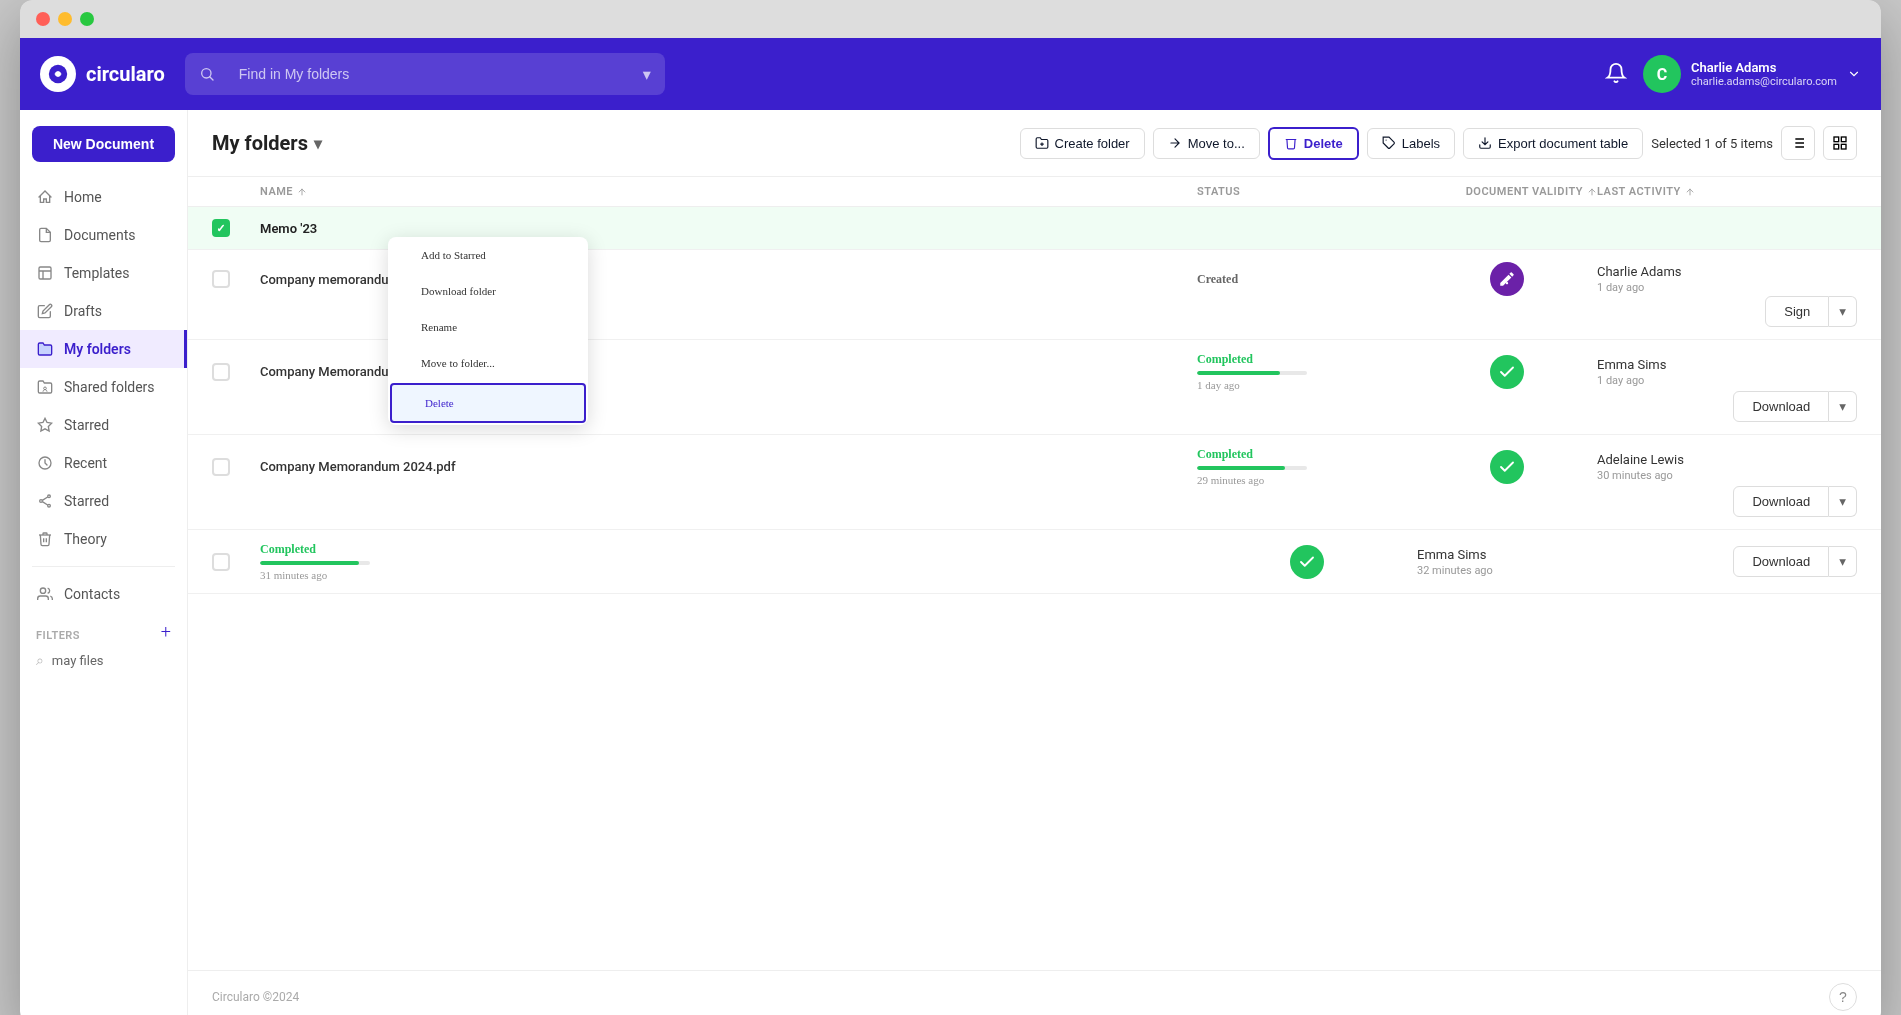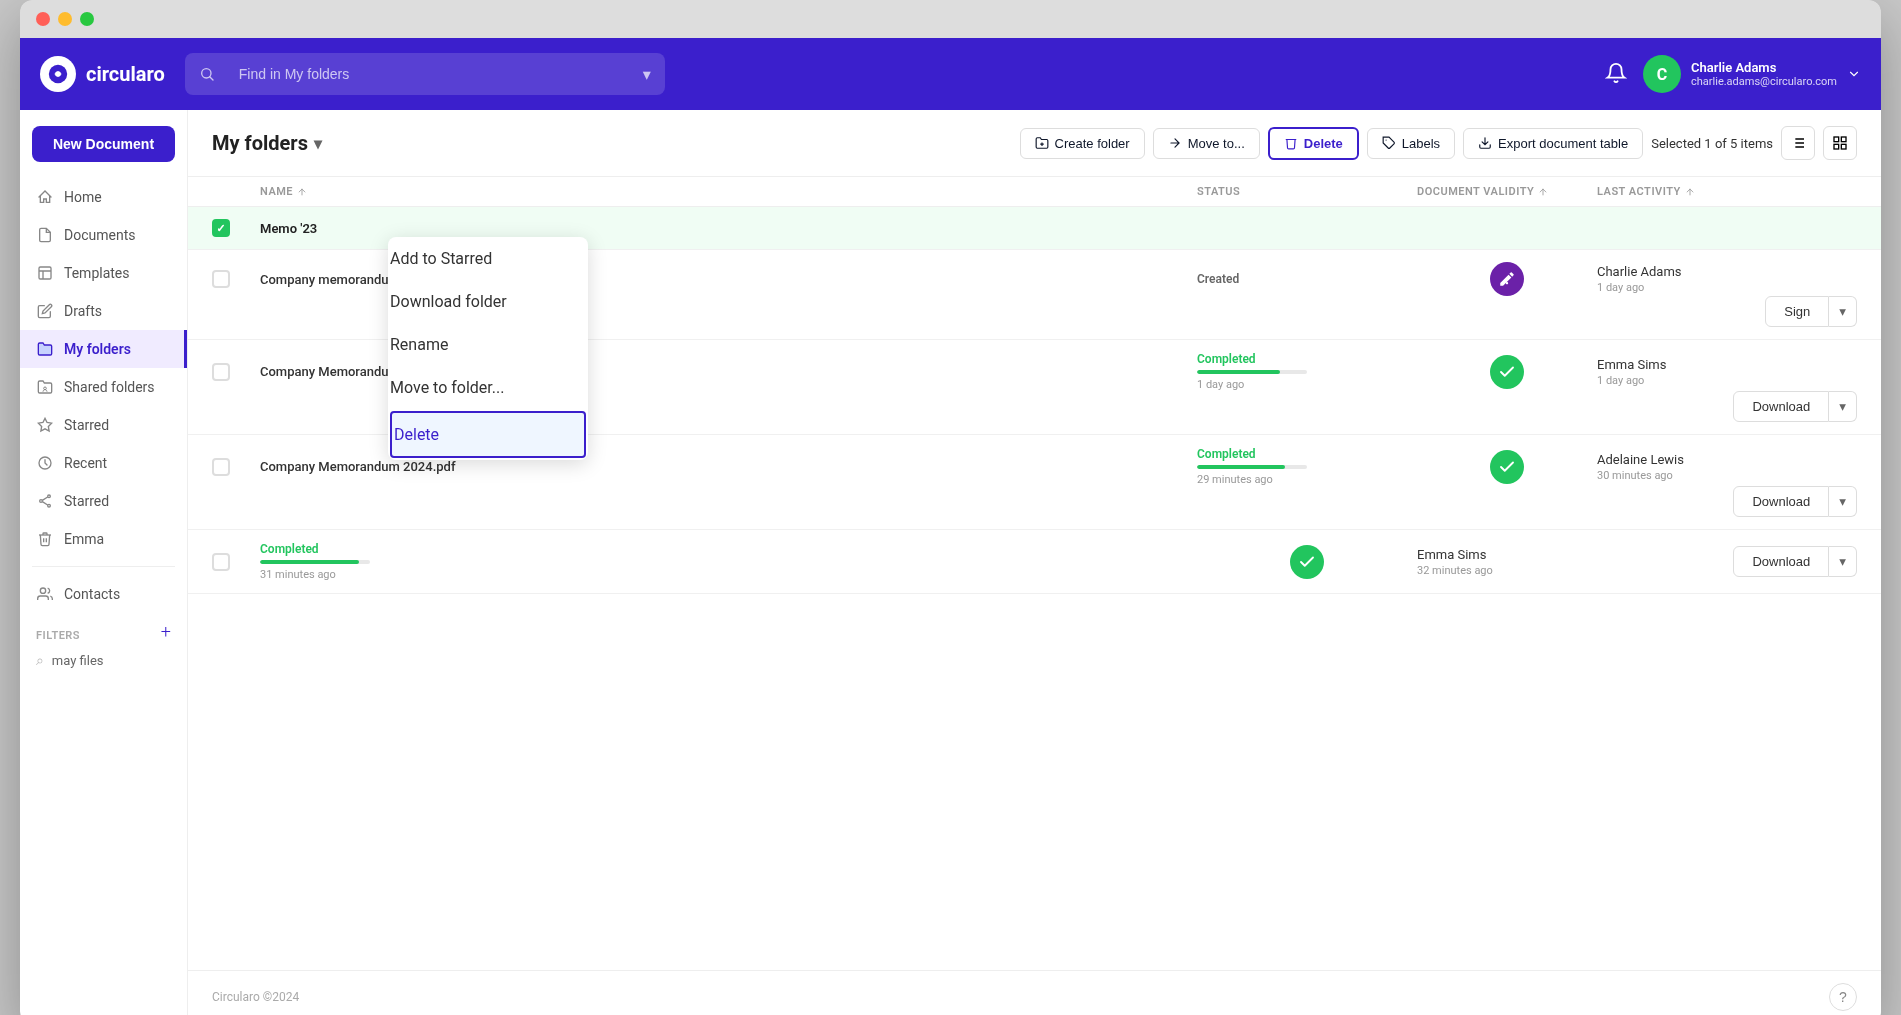--- a/index.html
+++ b/index.html
@@ -163,21 +163,21 @@
 
     .checkbox-cell { display: flex; align-items: center; }
     .checkbox {
       width: 18px; height: 18px; border: 2px solid #ddd; border-radius: 4px;
       cursor: pointer; display: flex; align-items: center; justify-content: center;
     }
     .checkbox.checked { background: #22c55e; border-color: #22c55e; }
     .checkbox.checked::after { content: '✓'; color: white; font-size: 11px; font-weight: 700; }
 
     .doc-name { font-size: 13px; color: #333; font-weight: 500; overflow: hidden; text-overflow: ellipsis; white-space: nowrap; }
-    .status-cell { display: flex; flex-direction: column; gap: 4px; }
+    .status-cell { display: flex; flex-direction: column; gap: 4px; font-family: Liberation Serif, serif; }
     .status-badge { font-size: 12px; font-weight: 600; }
     .status-created { color: #666; }
     .status-completed { color: #22c55e; }
     .progress-bar { width: 110px; height: 4px; background: #e8e8e8; border-radius: 2px; overflow: hidden; }
     .progress-fill { height: 100%; background: #22c55e; border-radius: 2px; }
     .time-ago { font-size: 11px; color: #999; }
     .validity-cell { display: flex; align-items: center; justify-content: center; }
     .validity-icon { width: 34px; height: 34px; border-radius: 50%; display: flex; align-items: center; justify-content: center; }
     .validity-purple { background: #6b21a8; }
     .validity-green { background: #22c55e; }
@@ -202,24 +202,25 @@
       position: absolute;
       top: 30px; left: 200px;
       background: white;
       border-radius: 8px;
       box-shadow: 0 4px 20px rgba(0,0,0,0.15);
       width: 200px;
       z-index: 100;
       overflow: hidden;
     }
     .context-item {
-      padding: 12px 2px;
-      font-size: 16px;
+      padding: 12px 33px;
+      font-size: 11px;
       color: #333;
       cursor: pointer;
+      font-family: Liberation Serif, serif;
     }
     .context-item.active { background: #eff6ff; border: 2px solid #3b1fcc; color: #3b1fcc; border-radius: 4px; margin: 2px; }
 
     
     .content-footer {
       padding: 12px 24px;
       border-top: 1px solid #eee;
       font-size: 12px;
       color: #aaa;
       background: white;
@@ -384,21 +385,21 @@
               <span>Starred</span>
             </div>
 
             <div class="sidebar-item">
               <span class="sidebar-icon">
                 <svg width="16" height="16" viewBox="0 0 24 24" fill="none">
                     <polyline points="3,6 5,6 21,6" stroke="currentColor" stroke-width="2"></polyline>
                     <path d="M19 6l-1 14a2 2 0 0 1-2 2H8a2 2 0 0 1-2-2L5 6M10 11v6M14 11v6M9 6V4a1 1 0 0 1 1-1h4a1 1 0 0 1 1 1v2" stroke="currentColor" stroke-width="2"></path>
                   </svg>
               </span>
-              <span>Emma</span>
+              <span>Theory</span>
             </div>
 
             <div class="sidebar-divider"></div>
 
             <div class="sidebar-item">
               <span class="sidebar-icon">
                 <svg width="16" height="16" viewBox="0 0 24 24" fill="none">
                     <path d="M17 21v-2a4 4 0 0 0-4-4H5a4 4 0 0 0-4 4v2" stroke="currentColor" stroke-width="2"></path>
                     <circle cx="9" cy="7" r="4" stroke="currentColor" stroke-width="2"></circle>
                     <path d="M23 21v-2a4 4 0 0 0-3-3.87M16 3.13a4 4 0 0 1 0 7.75" stroke="currentColor" stroke-width="2"></path>
@@ -488,21 +489,21 @@
               <div></div>
               <div class="col-header">
                 <span>NAME</span>
                 <svg width="10" height="10" viewBox="0 0 24 24" fill="none">
                     <path d="M12 5v14M5 12l7-7 7 7" stroke="#999" stroke-width="2" stroke-linecap="round"></path>
                   </svg>
               </div>
               <div class="col-header">
                 <span>STATUS</span>
               </div>
-              <div class="col-header" style="justify-content:flex-start;">
+              <div class="col-header" style="justify-content:flex-end;">
                 <span>DOCUMENT VALIDITY</span>
                 <svg width="10" height="10" viewBox="0 0 24 24" fill="none">
                     <path d="M12 5v14M5 12l7-7 7 7" stroke="#999" stroke-width="2" stroke-linecap="round"></path>
                   </svg>
               </div>
               <div class="col-header">
                 <span>LAST ACTIVITY</span>
                 <svg width="10" height="10" viewBox="0 0 24 24" fill="none">
                     <path d="M12 5v14M5 12l7-7 7 7" stroke="#999" stroke-width="2" stroke-linecap="round"></path>
                   </svg>

